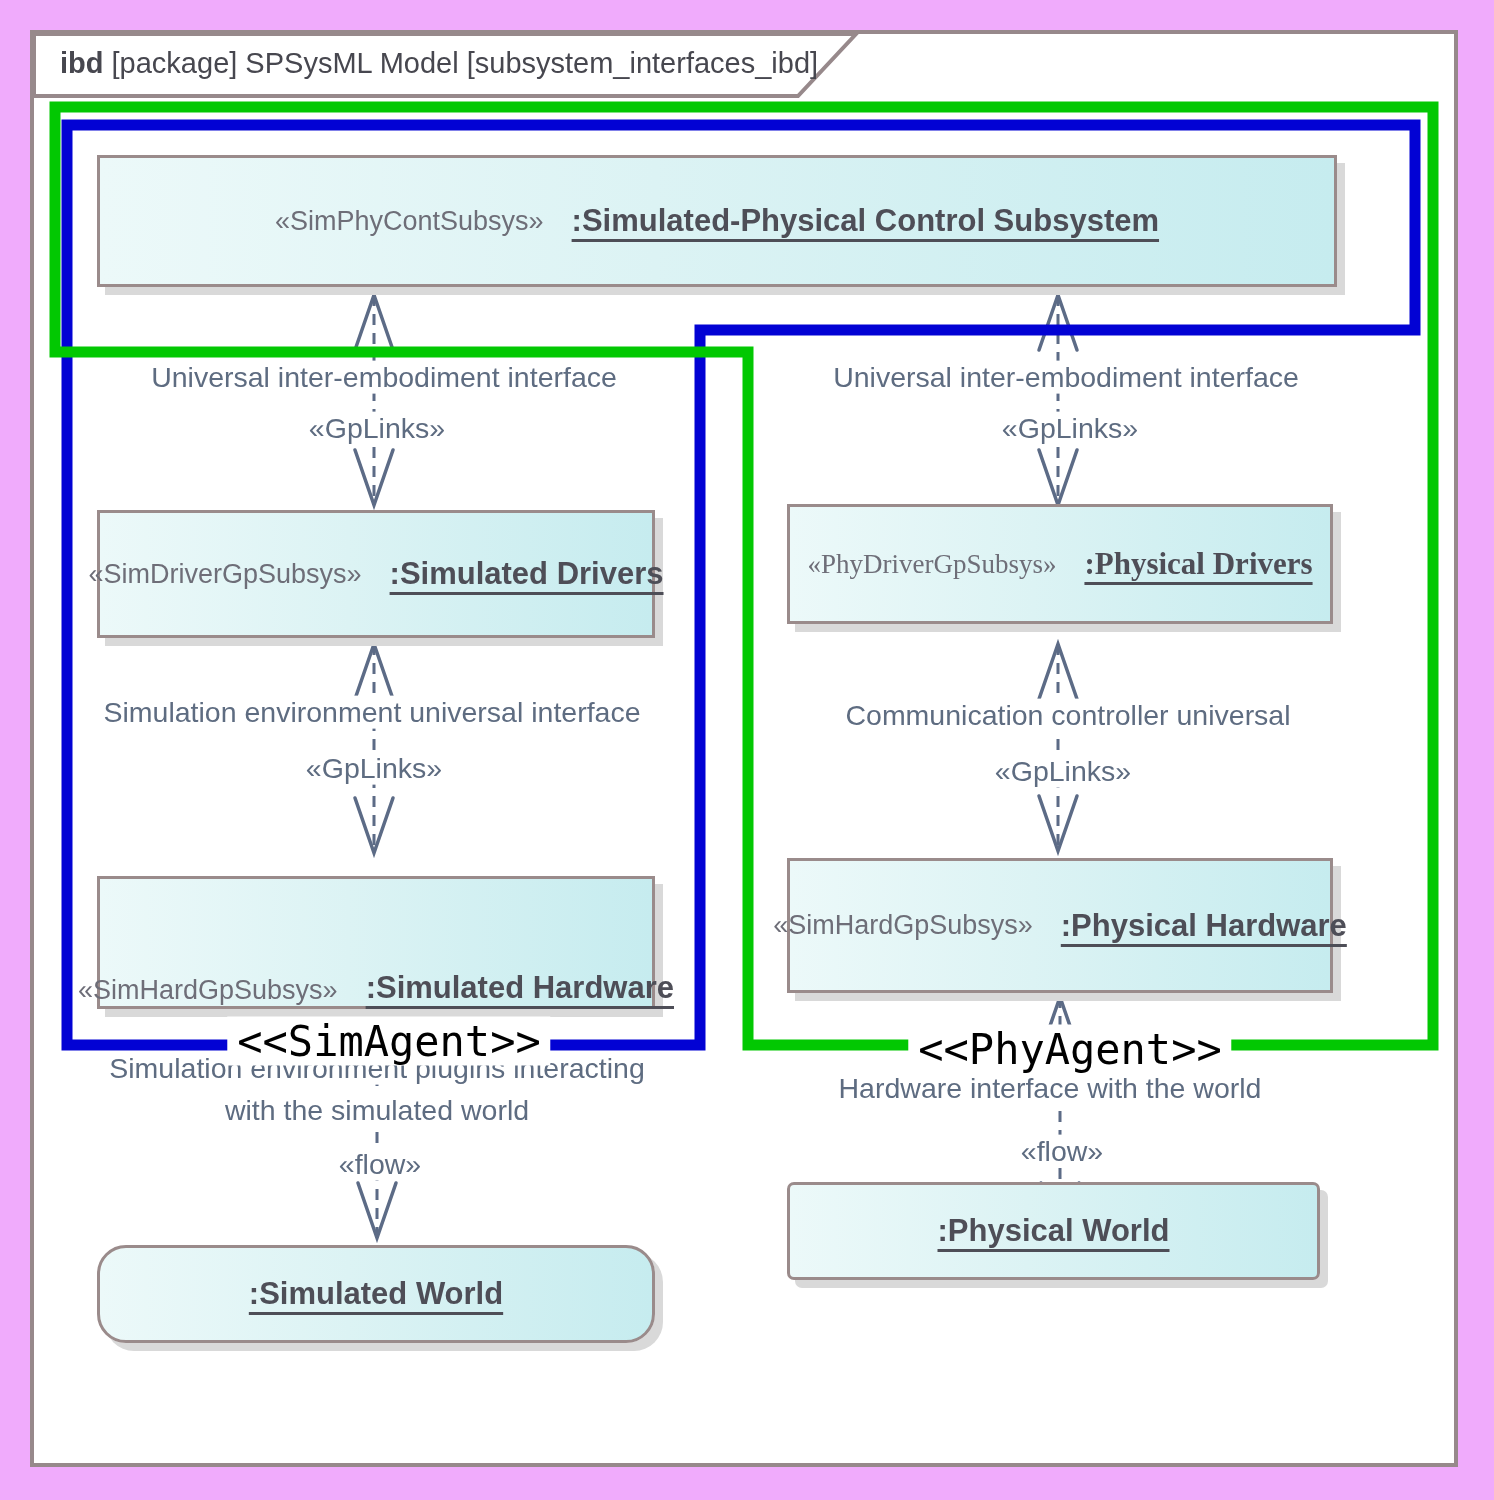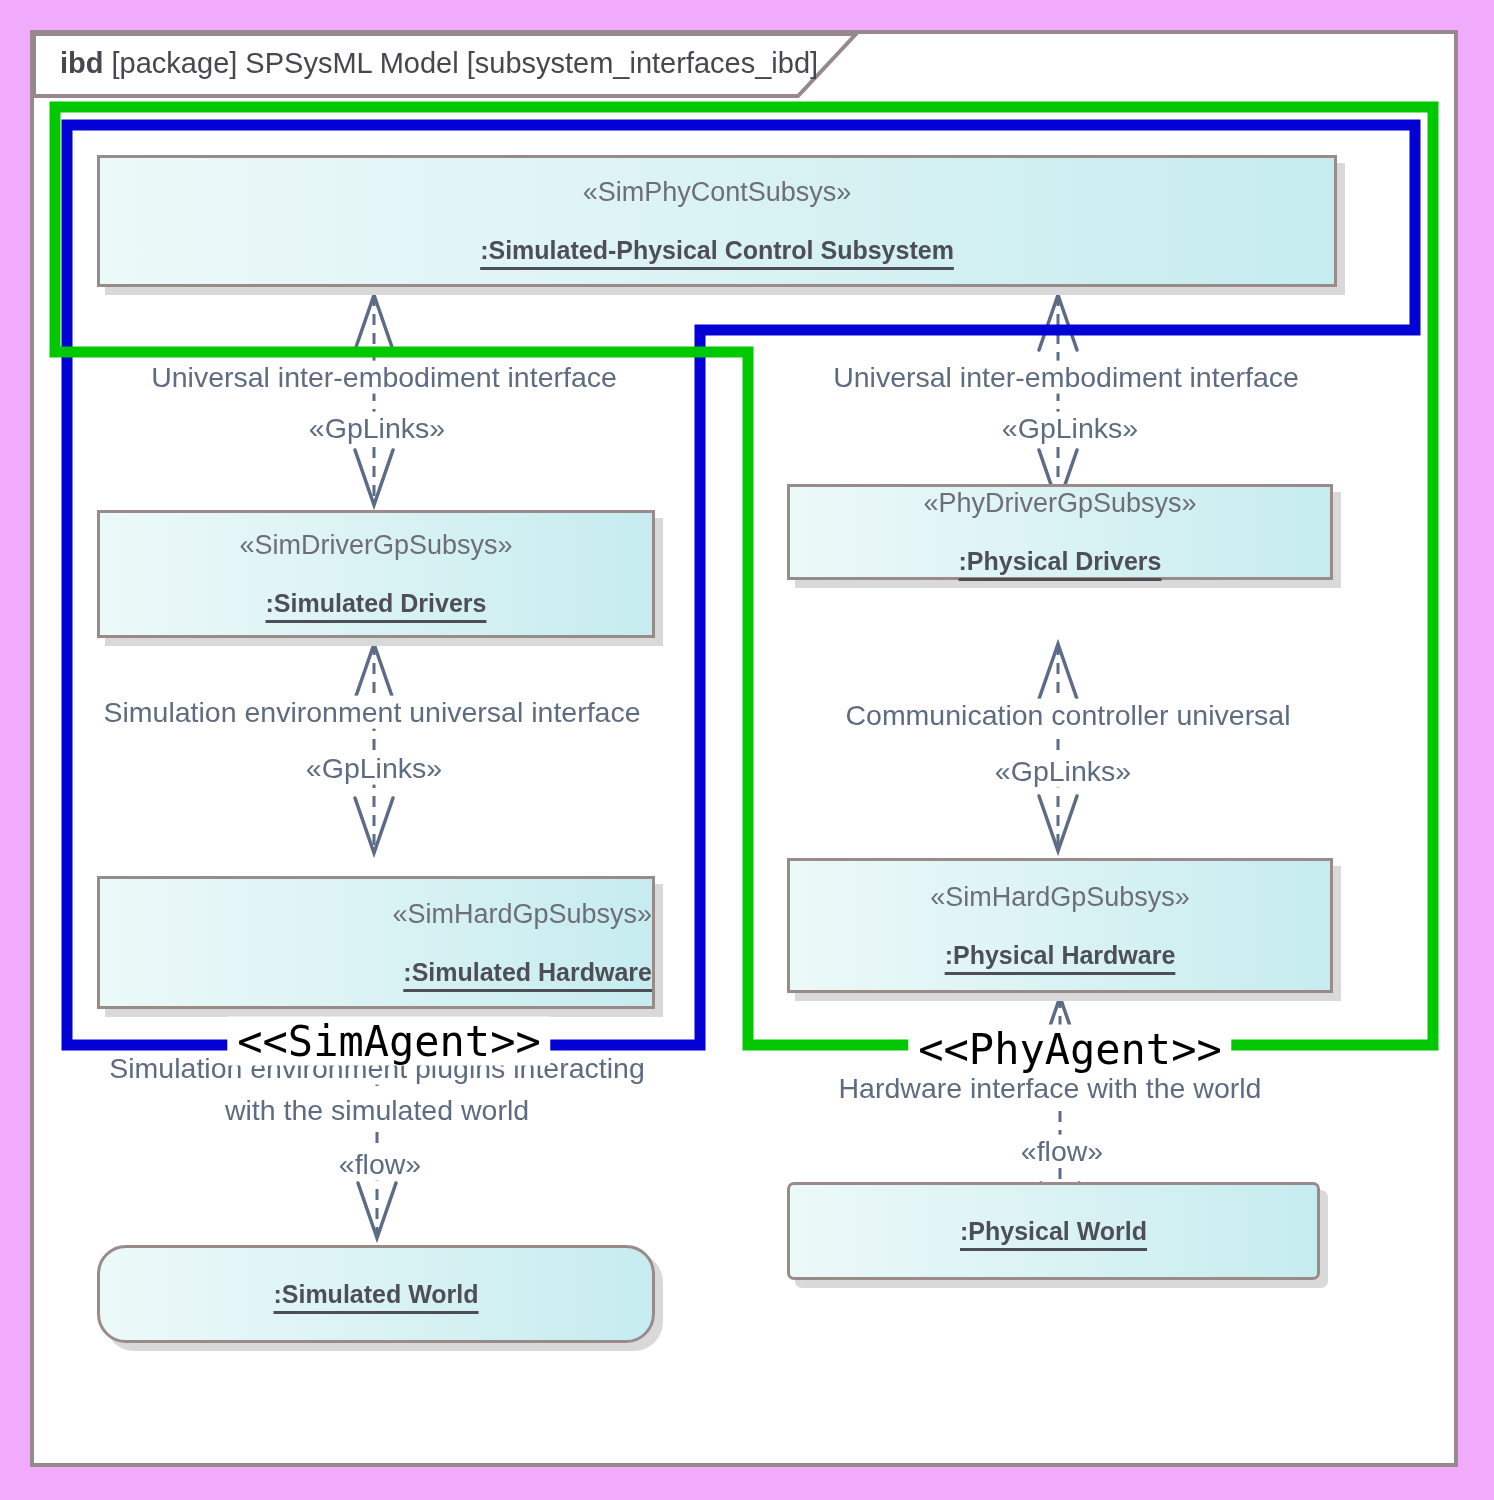--- a/index.html
+++ b/index.html
@@ -9,24 +9,24 @@
   .dash{stroke:#5c6b86;stroke-width:3;stroke-dasharray:11 8;fill:none;}
   .head{stroke:#5c6b86;stroke-width:3.5;fill:none;stroke-linejoin:miter;stroke-linecap:round;}
   .agent-line{fill:none;stroke-width:11;}
   .frame-line{fill:#ffffff;stroke:#97898b;stroke-width:4;}
 
   .tab-text{position:absolute;white-space:nowrap;font-size:29px;color:#47474f;}
   .tab-bold{font-weight:bold;}
 
   .block{position:absolute;background:linear-gradient(90deg,#ecf9f9 0%,#dcf3f4 45%,#c6ecef 100%);
          border:3px solid #9a8b8b;box-shadow:8px 8px 0 #d9d9d9;
-         display:flex;flex-direction:column;justify-content:center;align-items:center;gap:28px;
+         display:flex;justify-content:center;align-items:center;gap:28px;
          box-sizing:border-box;}
   .stereo{font-size:27px;color:#6e6e78;white-space:nowrap;}
-  .bname{font-size:25px;font-weight:bold;color:#4e4e57;white-space:nowrap;
+  .bname{font-size:31px;font-weight:bold;color:#4e4e57;white-space:nowrap;
          text-decoration:underline;text-decoration-thickness:3px;text-underline-offset:8px;}
 
   .conn-label{position:absolute;transform:translate(-50%,-50%);white-space:nowrap;
               font-size:28.5px;color:#5e6c81;background:#ffffff;padding:0 8px;line-height:1.15;}
   .agent-label{position:absolute;transform:translate(-50%,-50%);white-space:nowrap;
                font-family:"DejaVu Sans Mono",monospace;font-size:42px;color:#000000;
                background:#ffffff;padding:0 10px;}
 </style>
 </head>
 <body>
@@ -85,21 +85,21 @@
   <div class="block" style="left:97px;top:155px;width:1240px;height:132px;">
     <span class="stereo">«SimPhyContSubsys»</span>
     <span class="bname">:Simulated-Physical Control Subsystem</span>
   </div>
 
   <div class="block" style="left:97px;top:510px;width:558px;height:128px;">
     <span class="stereo">«SimDriverGpSubsys»</span>
     <span class="bname">:Simulated Drivers</span>
   </div>
 
-  <div class="block" style="left:787px;top:484px;width:546px;height:96px;">
+  <div class="block" style="left:787px;top:504px;width:546px;height:120px;font-family:Liberation Serif, serif;">
     <span class="stereo">«PhyDriverGpSubsys»</span>
     <span class="bname">:Physical Drivers</span>
   </div>
 
   <div class="block" style="left:97px;top:876px;width:558px;height:133px;align-items:flex-end;">
     <span class="stereo">«SimHardGpSubsys»</span>
     <span class="bname">:Simulated Hardware</span>
   </div>
 
   <div class="block" style="left:787px;top:858px;width:546px;height:135px;">

